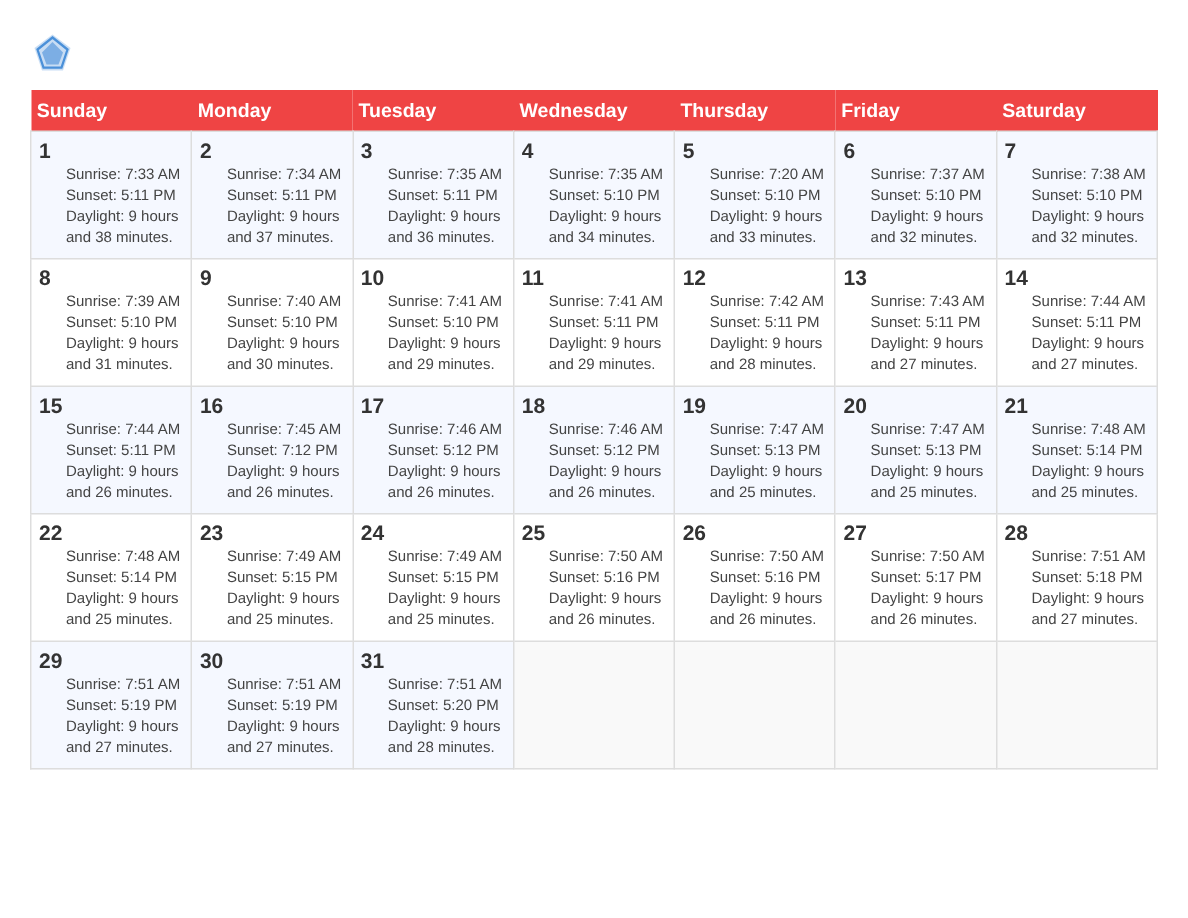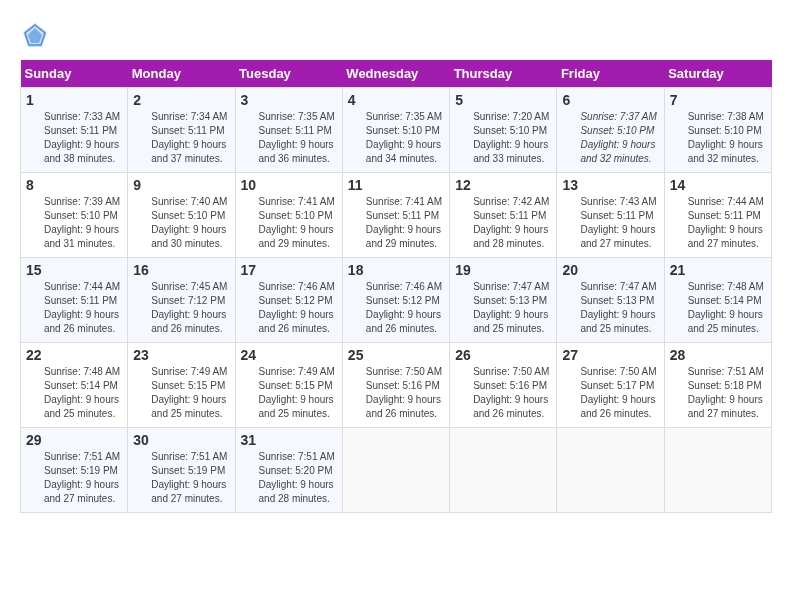--- a/index.html
+++ b/index.html
@@ -51,21 +51,21 @@
     .subtitle {
       font-size: 16px;
       color: #555;
     }
     table {
       width: 100%;
       border-collapse: collapse;
       font-size: 11px;
     }
     thead tr th {
-      background-color: #a21caf;
+      background-color: #ef4444;
       color: #fff;
       padding: 6px 4px;
       text-align: left;
       font-size: 13px;
       font-weight: bold;
     }
     tbody tr td {
       border: 1px solid #ddd;
       vertical-align: top;
       padding: 4px 5px;
@@ -162,21 +162,21 @@
         </td>
         <td>
           <span class="day-num">5</span>
           <div class="day-info" style="white-space: pre-line;">Sunrise: 7:20 AM
 Sunset: 5:10 PM
 Daylight: 9 hours
 and 33 minutes.</div>
         </td>
         <td>
           <span class="day-num">6</span>
-          <div class="day-info" style="white-space: pre-line; font-style: italic;">Sunrise: 7:37 AM
+          <div class="day-info" style="white-space: pre-line;">Sunrise: 7:37 AM
 Sunset: 5:10 PM
 Daylight: 9 hours
 and 32 minutes.</div>
         </td>
         <td>
           <span class="day-num">7</span>
           <div class="day-info" style="white-space: pre-line;">Sunrise: 7:38 AM
 Sunset: 5:10 PM
 Daylight: 9 hours
 and 32 minutes.</div>

